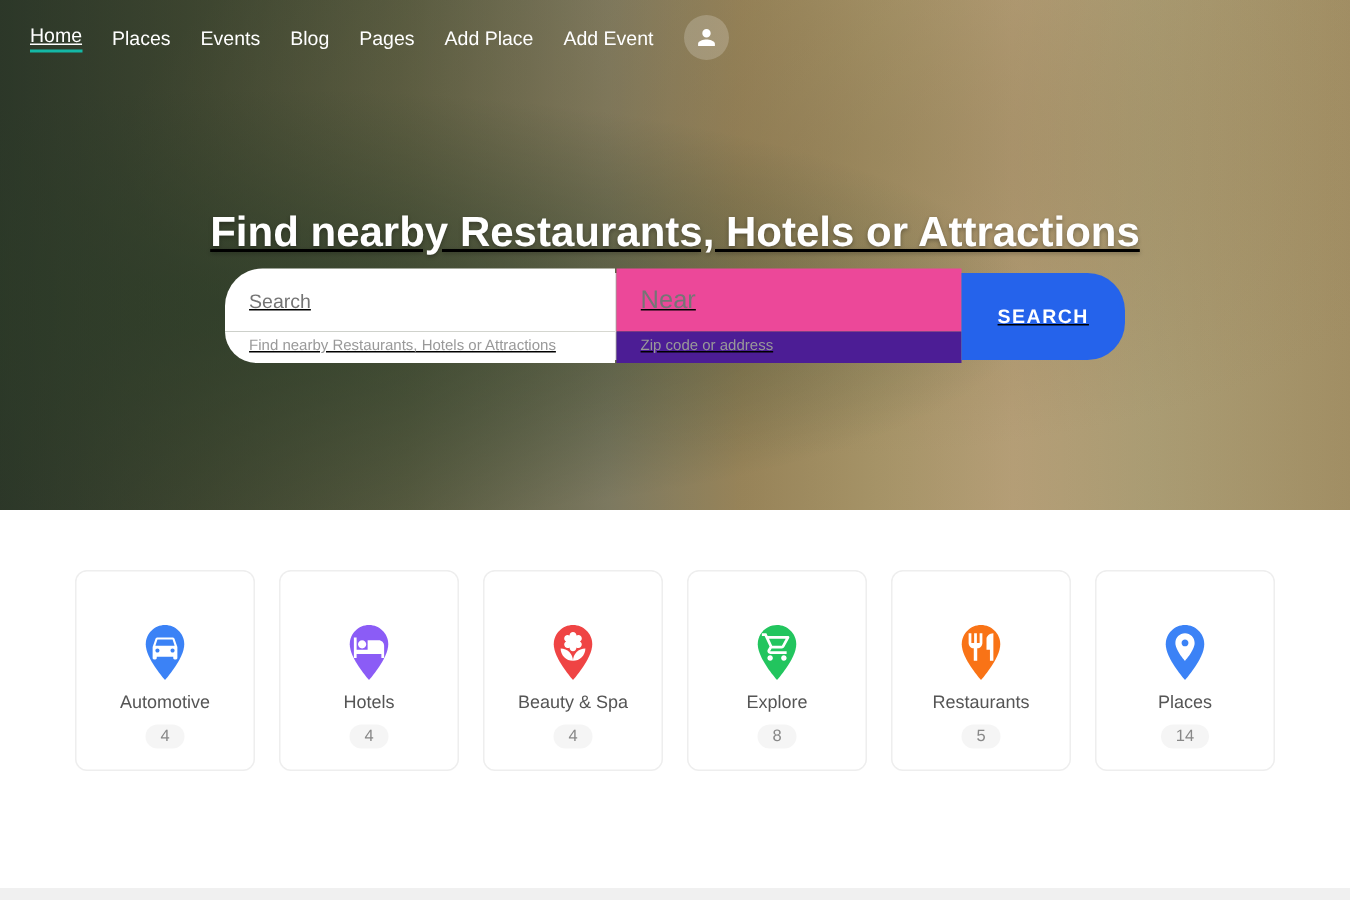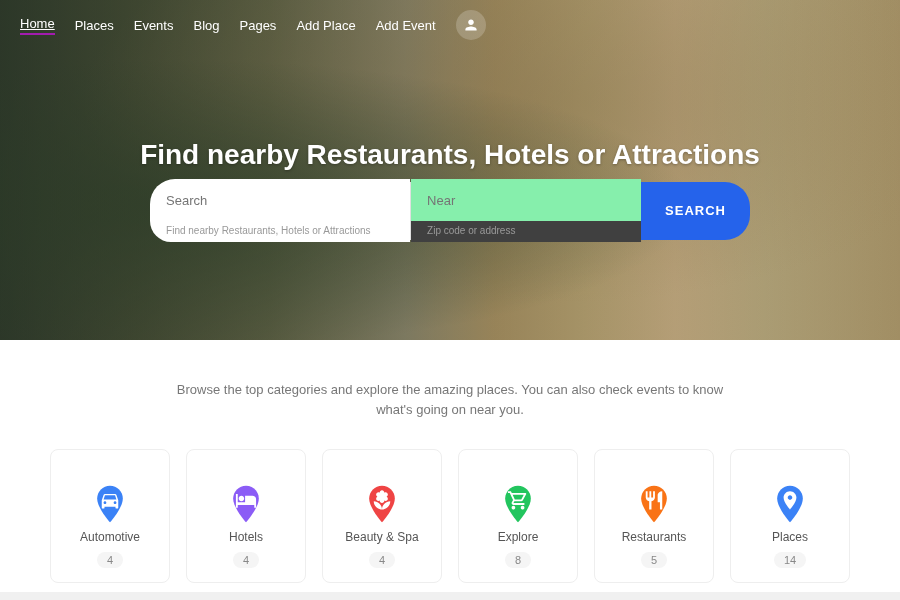--- a/index.html
+++ b/index.html
@@ -37,21 +37,21 @@
       align-items: center;
       gap: 20px;
     }
     nav a {
       color: #fff;
       text-decoration: none;
       font-size: 13px;
       font-weight: 500;
     }
     nav a.active {
-      border-bottom: 2px solid #a21caf;
+      border-bottom: 2px solid #14b8a6;
       padding-bottom: 2px;
       text-decoration: underline;
     }
     .user-icon {
       width: 30px; height: 30px;
       border-radius: 50%;
       background: rgba(255,255,255,0.2);
       display: flex; align-items: center; justify-content: center;
       color: #fff; font-size: 14px;
     }
@@ -93,20 +93,21 @@
 
     .hero-content {
       position: absolute;
       inset: 0;
       z-index: 2;
       display: flex;
       flex-direction: column;
       align-items: center;
       justify-content: center;
       padding-top: 41px;
+      text-decoration: underline;
     }
     .hero-title {
       color: #fff;
       font-size: 28px;
       font-weight: 700;
       text-align: center;
       margin-bottom: 8px;
       text-shadow: 0 1px 3px rgba(0,0,0,0.3);
     }
     .hero-subtitle {
@@ -151,27 +152,27 @@
     }
     .near-input-wrap {
       display: flex;
       flex-direction: column;
     }
     .near-input-wrap input {
       width: 230px;
       height: 42px;
       border: none;
       padding: 0 16px;
-      font-size: 13px;
+      font-size: 17px;
       outline: none;
       color: #333;
-      background: #86efac;
+      background: #ec4899;
     }
     .near-input-wrap span {
-      background: #404040;
+      background: #4c1d95;
       font-size: 10px;
       color: #999;
       padding: 4px 16px 6px;
     }
     .search-btn {
       height: 58px;
       padding: 0 24px;
       background: #2563eb;
       color: #fff;
       border: none;
@@ -289,21 +290,20 @@
       <div class="near-input-wrap">
         <input type="text" placeholder="Near" style="">
         <span>Zip code or address</span>
       </div>
       <button class="search-btn">SEARCH</button>
     </div>
   </div>
 </section>
 
 <section class="categories">
-  <p>Browse the top categories and explore the amazing places. You can also check events to know<br>what's going on near you.</p>
   <div class="category-grid" id="cat-grid">
       <div class="category-card">
     <div class="cat-pin">
       <svg viewBox="0 0 24 24" xmlns="http://www.w3.org/2000/svg">
 
         <path d="M12 2C8.13 2 5 5.13 5 9c0 5.25 7 13 7 13s7-7.75 7-13c0-3.87-3.13-7-7-7z" fill="#3b82f6"></path>
 
         <g transform="translate(6,4) scale(0.5)">
               <path d="M18.92 6.01C18.72 5.42 18.16 5 17.5 5h-11c-.66 0-1.21.42-1.42 1.01L3 12v8c0 .55.45 1 1 1h1c.55 0 1-.45 1-1v-1h12v1c0 .55.45 1 1 1h1c.55 0 1-.45 1-1v-8l-2.08-5.99zM6.5 16c-.83 0-1.5-.67-1.5-1.5S5.67 13 6.5 13s1.5.67 1.5 1.5S7.33 16 6.5 16zm11 0c-.83 0-1.5-.67-1.5-1.5s.67-1.5 1.5-1.5 1.5.67 1.5 1.5-.67 1.5-1.5 1.5zM5 11l1.5-4.5h11L19 11H5z" fill="white"></path>
             </g>

